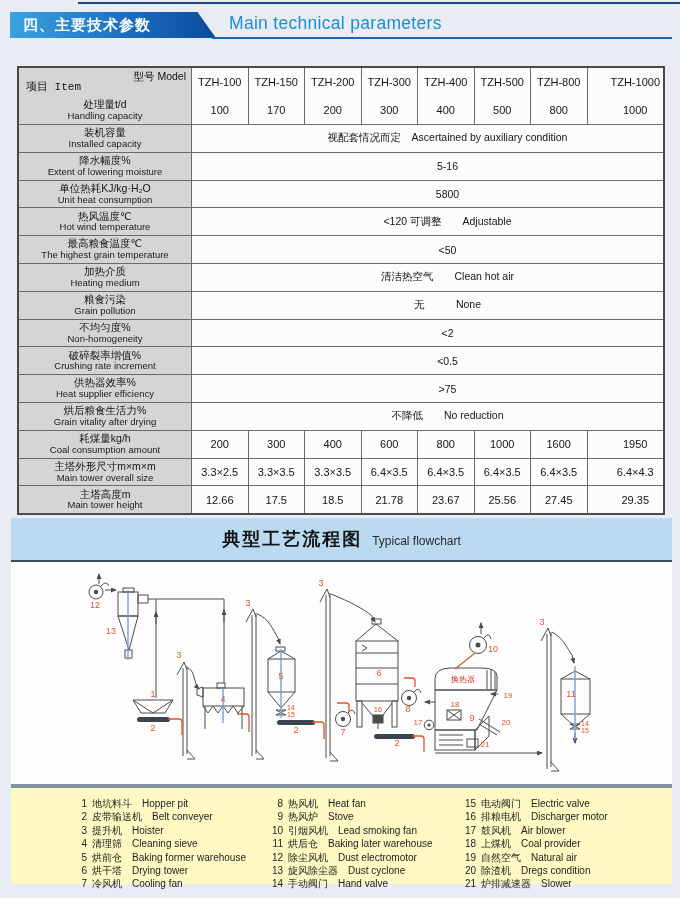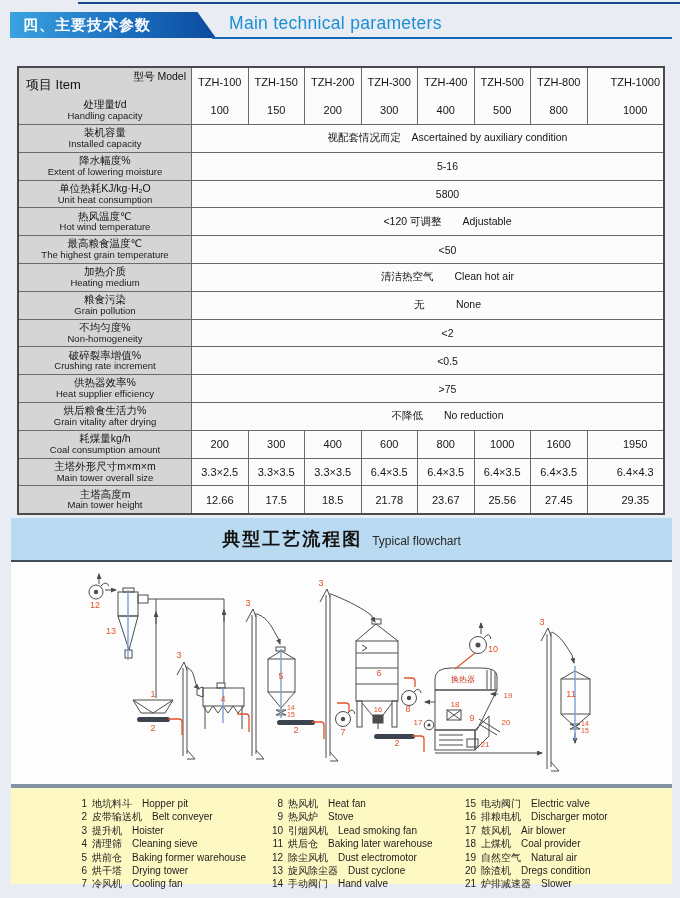--- a/index.html
+++ b/index.html
@@ -22,21 +22,21 @@
   .t-label{width:173px;flex:0 0 173px;background:#d5d5d5;border-right:1px solid #6a6a6a;
     display:flex;flex-direction:column;justify-content:center;align-items:center;line-height:1.12;box-sizing:border-box;}
   .t-label .zh{font-size:10.5px;color:#141414;}
   .t-label .en{font-size:9.5px;color:#1a1a1a;}
   .t-val{flex:1;border-right:1px solid #6a6a6a;display:flex;align-items:center;justify-content:center;
     font-size:11px;color:#141414;box-sizing:border-box;}
   .t-val:last-child{border-right:none;margin-left:20px;}
   .t-merged{flex:1;display:flex;align-items:center;justify-content:center;font-size:10.5px;color:#141414;padding-left:40px;}
   .corner{position:relative;display:block;}
   .c-top{position:absolute;top:3px;right:5px;font-size:10.5px;color:#141414;}
-  .c-bottom{position:absolute;bottom:3px;left:7px;font-size:13px;color:#141414;}
+  .c-bottom{position:absolute;bottom:3px;left:7px;font-size:11px;color:#141414;font-family:Liberation Mono, monospace;}
   .t-head .t-val{font-size:11px;}
 
   
   .fc-card{left:11px;top:518px;width:661px;height:366px;}
   .fc-header{height:42px;background:#badaf1;display:flex;align-items:center;justify-content:center;gap:10px;}
   .fc-title-zh{font-size:18px;font-weight:bold;color:#141414;letter-spacing:2px;}
   .fc-title-en{font-size:12px;color:#2a2a2a;padding-top:4px;}
   .fc-darkline{height:2px;background:#3f4d59;}
   .fc-canvas{height:222px;background:#fdfdfd;position:relative;}
   .fc-graybar{height:4px;background:#8493a3;}
@@ -79,21 +79,21 @@
         <div class="t-val">TZH-1000</div>
       </div>
   </div>
   <div id="table-rows">
       <div class="t-row">
         <div class="t-label">
           <span class="zh">处理量t/d</span>
           <span class="en">Handling capacity</span>
         </div>
         <div class="t-val">100</div>
-        <div class="t-val">150</div>
+        <div class="t-val">170</div>
         <div class="t-val">200</div>
         <div class="t-val">300</div>
         <div class="t-val">400</div>
         <div class="t-val">500</div>
         <div class="t-val">800</div>
         <div class="t-val">1000</div>
       </div>
       <div class="t-row">
         <div class="t-label">
           <span class="zh">装机容量</span>

